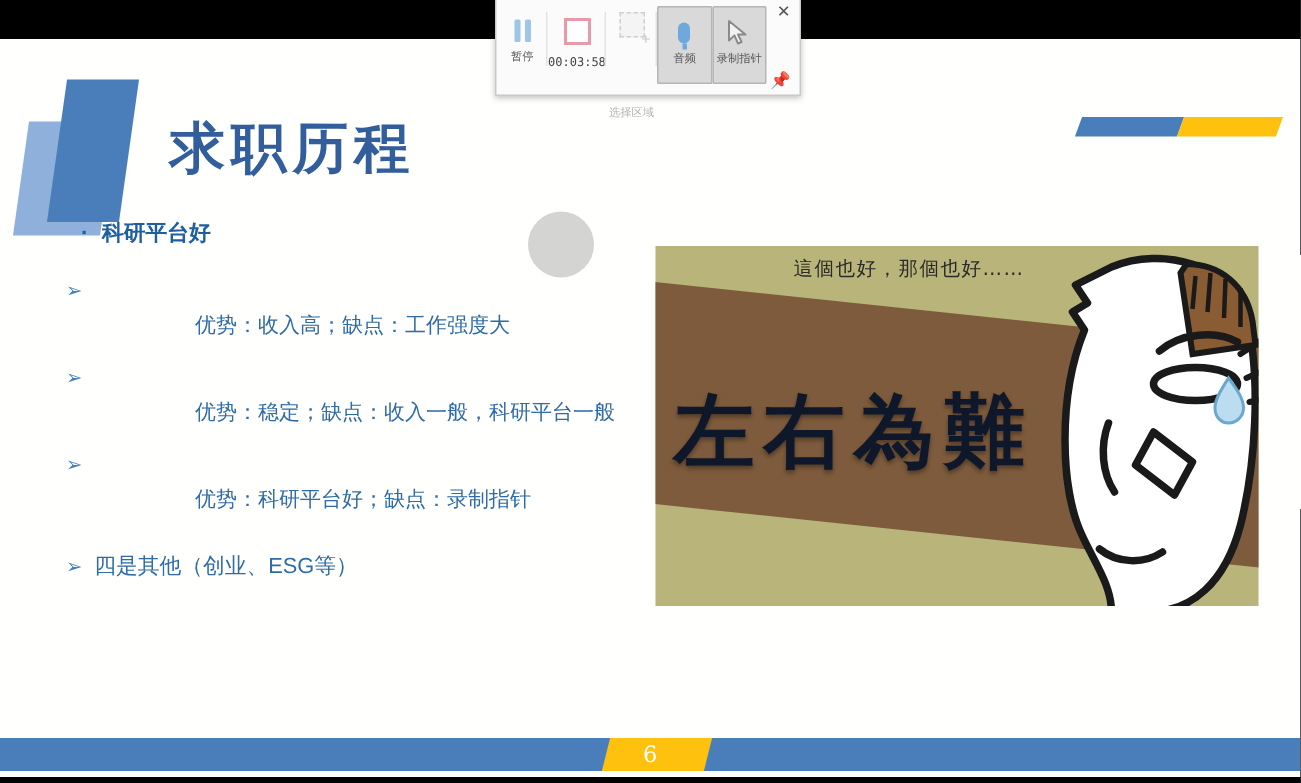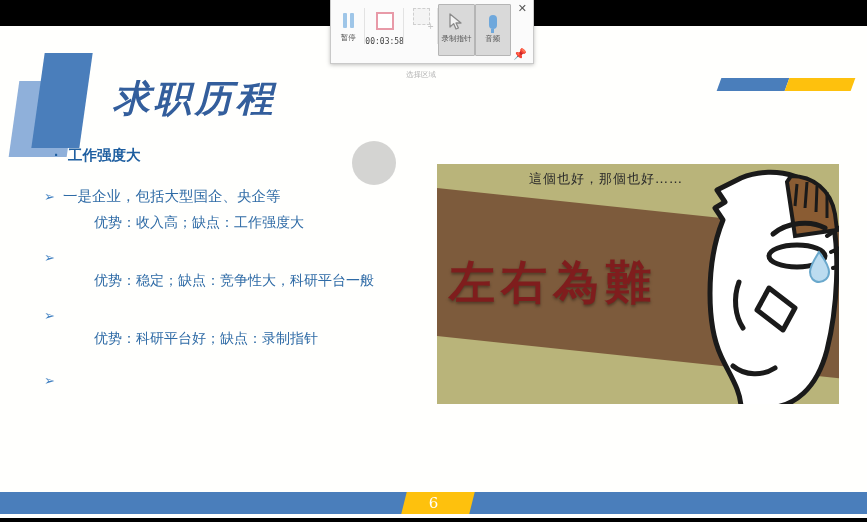--- a/index.html
+++ b/index.html
@@ -11,46 +11,46 @@
   .slide{position:absolute;left:0;top:26px;width:867px;height:492px;background:#fffffd;overflow:hidden;}
 
   
   .deco-light{position:absolute;left:14px;top:55px;width:58px;height:76px;
       background:#8fb0da;transform:skewX(-8deg);}
   .deco-dark{position:absolute;left:38px;top:27px;width:48px;height:95px;
       background:#4a7ebb;transform:skewX(-8deg);}
 
   .slide-title{position:absolute;left:113px;top:48px;
       font-size:37px;font-weight:700;color:#335e9c;letter-spacing:4px;
-      font-family:"DejaVu Sans","Liberation Sans",sans-serif;font-style:italic;}
+      font-family:"DejaVu Sans","Liberation Sans",sans-serif;}
 
   
   .accent-wrap{position:absolute;right:14px;top:52px;height:13px;display:flex;transform:skewX(-20deg);}
   .accent-blue{width:68px;height:13px;background:#4a7ebb;}
   .accent-yellow{width:66px;height:13px;background:#fec10d;}
 
   
   .content{position:absolute;left:44px;top:120px;width:400px;color:#2f6ba6;}
   .lvl1{display:flex;align-items:baseline;font-size:14.5px;font-weight:700;color:#1f5fa0;margin:0 0 22px 10px;}
   .lvl1 .dot{font-size:15px;margin-right:9px;line-height:1;}
   .blk{margin-bottom:19px;}
   .lvl2{display:flex;align-items:baseline;font-size:14.5px;color:#2f6ba6;font-weight:500;}
   .lvl2 .arrow{color:#3f7fc1;font-size:13px;margin-right:8px;line-height:1;}
-  .lvl3{font-size:14px;color:#2f6ba6;margin:8px 0 0 50px;font-weight:500;}
+  .lvl3{font-size:14px;color:#2f6ba6;margin:8px 0 0 86px;font-weight:500;}
   .gap-last{margin-top:26px;}
 
   
   .pic{position:absolute;left:437px;top:138px;width:402px;height:240px;
        background:#b9b47a;overflow:hidden;border:0;}
   .pic .brown{position:absolute;left:-20px;top:22px;width:500px;height:148px;
        background:#7d5b3c;transform:skewY(6deg);transform-origin:left top;}
   .pic .cap{position:absolute;left:92px;top:6px;font-size:13px;color:#2a2a2a;
        letter-spacing:1px;font-family:"DejaVu Sans","Liberation Sans",sans-serif;}
-  .pic .big{position:absolute;left:12px;top:88px;font-size:46px;font-weight:700;
-       color:#7f1d1d;letter-spacing:6px;
+  .pic .big{position:absolute;left:12px;top:88px;font-size:54px;font-weight:700;
+       color:#0f172a;letter-spacing:6px;
        font-family:"DejaVu Sans","Liberation Sans",sans-serif;
        text-shadow:0 2px 3px rgba(0,0,0,.35);}
   .face{position:absolute;right:-6px;top:-4px;width:200px;height:248px;}
   .cursor-dot{position:absolute;left:352px;top:115px;width:44px;height:44px;border-radius:50%;
        background:rgba(120,120,120,.32);}
 
   
   .footer{position:absolute;left:0;bottom:4px;width:867px;height:22px;background:#4a7ebb;}
   .footer .yellow{position:absolute;left:404px;top:0;width:68px;height:22px;
        background:#fec10d;transform:skewX(-14deg);}
@@ -97,48 +97,48 @@
 
     <div class="accent-wrap">
       <div class="accent-blue"></div>
       <div class="accent-yellow"></div>
     </div>
 
     <div class="content">
 
       <div class="lvl1">
         <span class="dot">·</span>
-        <span>工作强度大</span>
+        <span>科研平台好</span>
       </div>
 
       <div class="blk">
         <div class="lvl2">
           <span class="arrow">➢</span>
-          <span>一是企业，包括大型国企、央企等</span>
         </div>
         <div class="lvl3">优势：收入高；缺点：工作强度大</div>
       </div>
 
       <div class="blk">
         <div class="lvl2">
           <span class="arrow">➢</span>
         </div>
-        <div class="lvl3">优势：稳定；缺点：竞争性大，科研平台一般</div>
+        <div class="lvl3">优势：稳定；缺点：收入一般，科研平台一般</div>
       </div>
 
       <div class="blk">
         <div class="lvl2">
           <span class="arrow">➢</span>
         </div>
         <div class="lvl3">优势：科研平台好；缺点：录制指针</div>
       </div>
 
       <div class="blk gap-last">
         <div class="lvl2">
           <span class="arrow">➢</span>
+          <span>四是其他（创业、ESG等）</span>
         </div>
       </div>
 
     </div>
 
     <div class="pic">
       <div class="brown"></div>
       <div class="cap">這個也好，那個也好……</div>
       <div class="big">左右為難</div>
 
@@ -196,33 +196,33 @@
 
       <div class="tb-item sep dim">
         <div class="ico">
             <span class="sel-sq"></span>
           </div>
         <div class="lab">选择区域</div>
       </div>
 
       <div class="tb-item boxed">
         <div class="ico">
+            <span class="mic"></span>
+          </div>
+        <div class="lab">音频</div>
+      </div>
+
+      <div class="tb-item boxed">
+        <div class="ico">
           <svg width="15" height="17" viewBox="0 0 15 17">
             <path d="M1 1 L1 14 L4.6 10.6 L7 16 L9.4 15 L7 10 L12 10 Z" fill="#f2f2f2" stroke="#8a8a8a" stroke-width="1.3" stroke-linejoin="round"></path>
           </svg>
         </div>
         <div class="lab">录制指针</div>
       </div>
 
-      <div class="tb-item boxed">
-        <div class="ico">
-            <span class="mic"></span>
-          </div>
-        <div class="lab">音频</div>
-      </div>
-
     </div>
 
     <div class="tb-close">✕</div>
     <div class="tb-pin">📌</div>
   </div>
 
 </div>
 
 </body></html>

